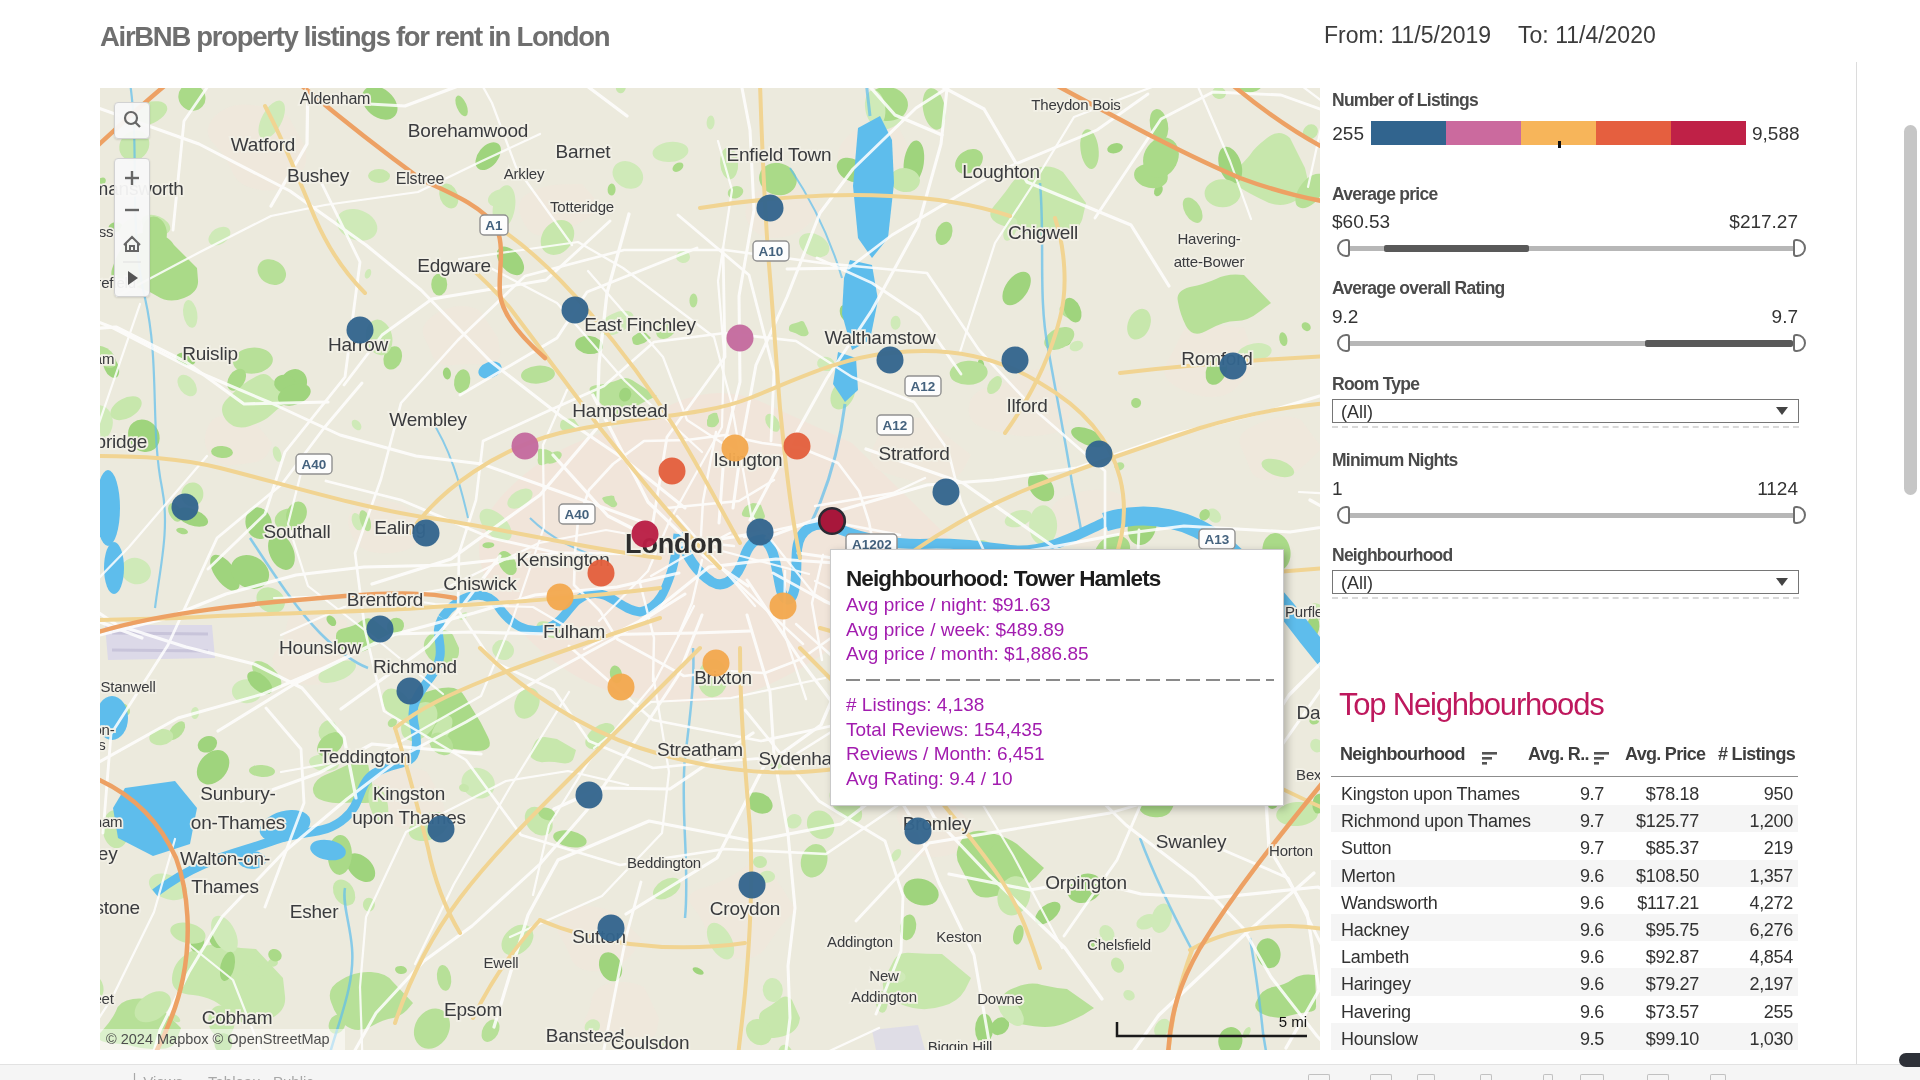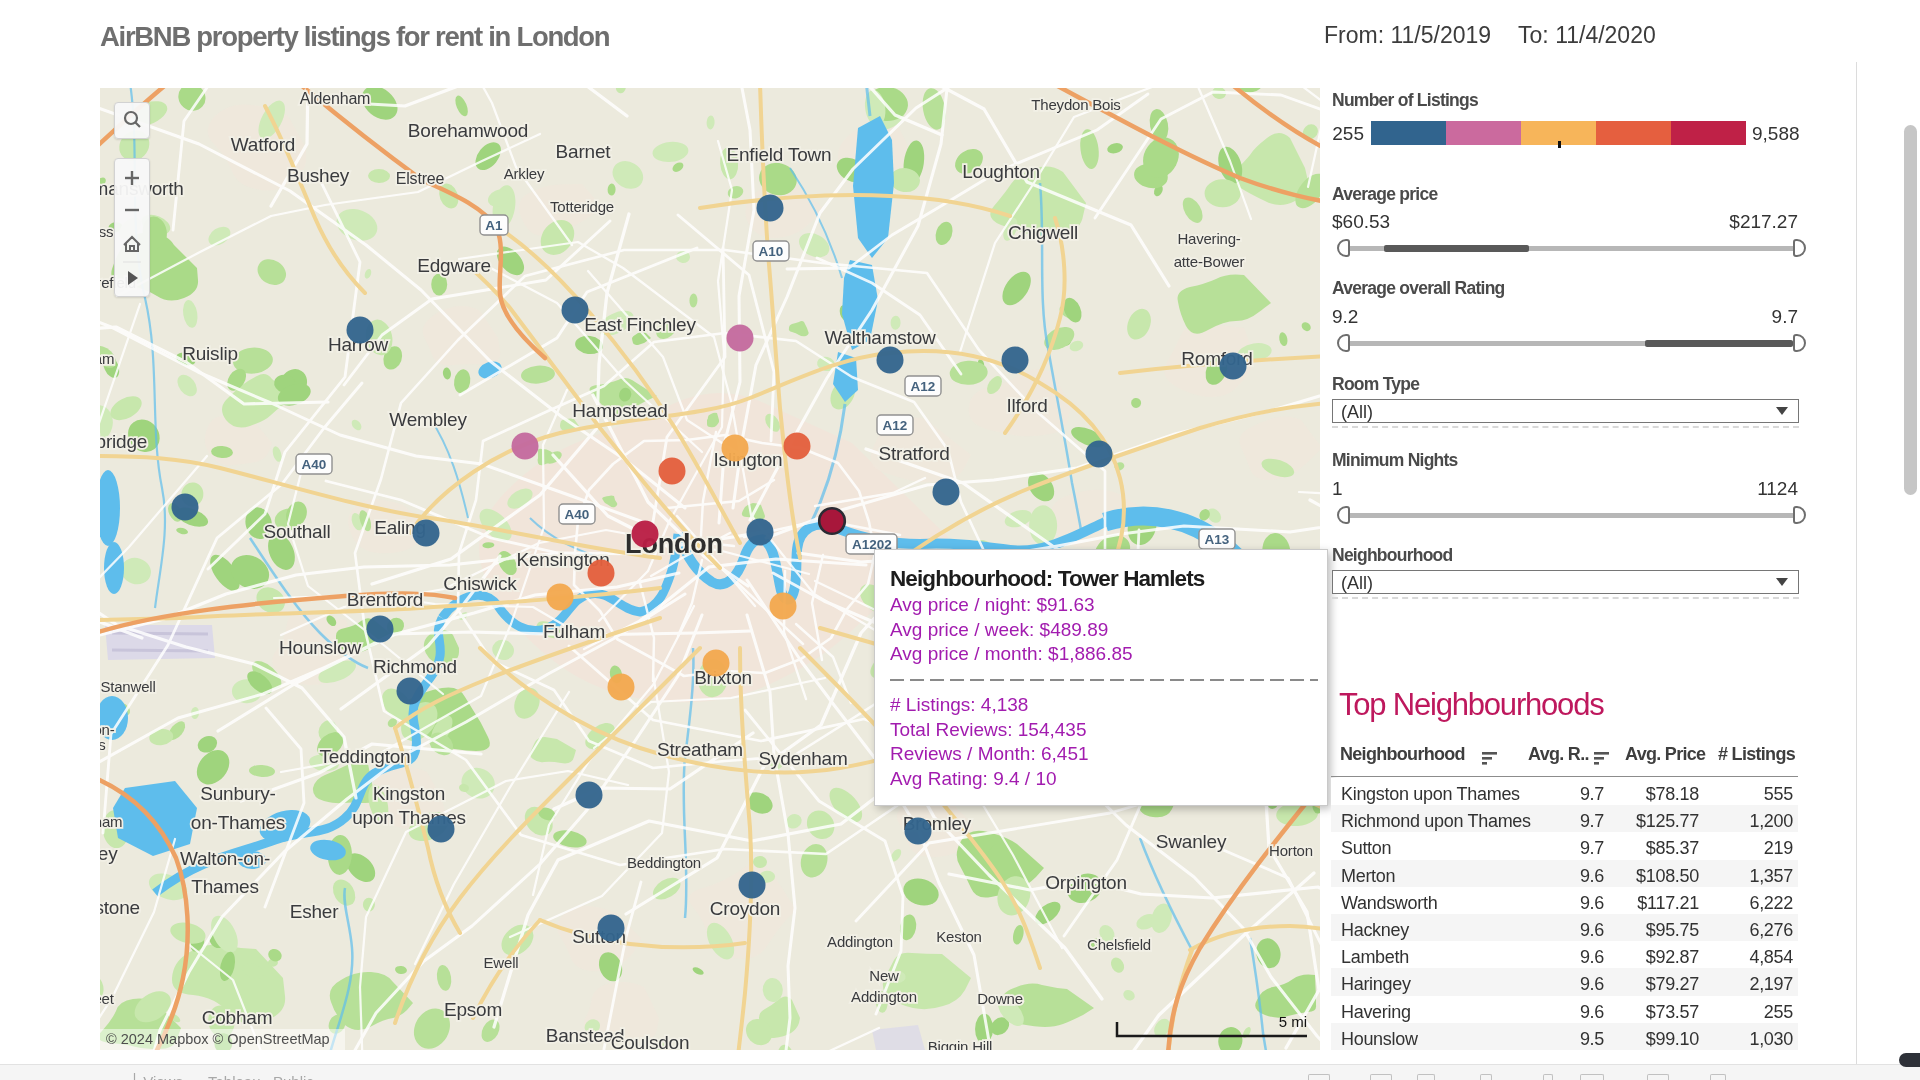--- a/index.html
+++ b/index.html
@@ -4,21 +4,21 @@
 <style>
 * { margin:0; padding:0; box-sizing:content-box; }
 html,body { width:1920px; height:1080px; background:#fff; font-family:"Liberation Sans",sans-serif; overflow:hidden; position:relative; }
 #title { position:absolute; left:100px; top:21px; font-size:27.5px; font-weight:700; color:#6f6f6f; letter-spacing:-1.3px; white-space:nowrap; }
 #dates { position:absolute; left:1324px; top:22px; font-size:23px; color:#3c3c3c; white-space:nowrap; }
 #map { position:absolute; left:100px; top:88px; width:1220px; height:962px; overflow:hidden; }
 .mapbtn { position:absolute; background:rgba(248,248,248,0.95); border:1px solid #d2d2d2; border-radius:4px; box-shadow:0 1px 2px rgba(0,0,0,0.12); }
 #panel { position:absolute; left:0; top:0; }
 .plabel { position:absolute; font-size:17.5px; font-weight:700; color:#4a4a4a; letter-spacing:-0.75px; white-space:nowrap; }
 .pval { position:absolute; font-size:19px; color:#333; }
-#tooltip { position:absolute; left:830px; top:549px; width:454px; height:257px; background:#fff; border:1px solid #c9c9c9; box-shadow:3px 3px 8px rgba(0,0,0,0.25); box-sizing:border-box;margin-left:44px; }
+#tooltip { position:absolute; left:830px; top:549px; width:454px; height:257px; background:#fff; border:1px solid #c9c9c9; box-shadow:3px 3px 8px rgba(0,0,0,0.25); box-sizing:border-box; }
 .tt { position:absolute; left:15px; font-size:19px; color:#a21caf; white-space:nowrap; }
 #tntitle { position:absolute; left:1339px; top:687px; font-size:31px; color:#be185d; letter-spacing:-1.2px; white-space:nowrap; }
 #thead { position:absolute; left:1331px; top:744px; width:467px; height:26px; font-size:18px; font-weight:700; color:#3e3e3e; letter-spacing:-0.7px; }
 #thead span { white-space:nowrap; }
 #tbl { position:absolute; left:1331px; top:778px; width:467px; }
 .trow { position:relative; width:467px; height:27.2px; font-size:18px; color:#323232; letter-spacing:-0.3px; }
 .trow span { position:absolute; top:6px; white-space:nowrap; }
 .c1 { left:10px; }
 .c2 { right:194px; }
 .c3 { right:99px; }
@@ -745,21 +745,21 @@
         </svg></span>
 <span style="position:absolute;left:294px">Avg. Price</span>
 <span style="position:absolute;left:387px"># Listings</span>
 </div>
 <div style="position:absolute;left:1331px;top:776px;width:467px;border-top:1.5px solid #8c8c8c"></div>
 <div id="tbl">
 <div class="trow" style="background:#ffffff">
         <span class="c1">Kingston upon Thames</span>
         <span class="c2">9.7</span>
         <span class="c3">$78.18</span>
-        <span class="c4">555</span>
+        <span class="c4">950</span>
       </div>
 <div class="trow" style="background:#f5f5f5">
         <span class="c1">Richmond upon Thames</span>
         <span class="c2">9.7</span>
         <span class="c3">$125.77</span>
         <span class="c4">1,200</span>
       </div>
 <div class="trow" style="background:#ffffff">
         <span class="c1">Sutton</span>
         <span class="c2">9.7</span>
@@ -769,21 +769,21 @@
 <div class="trow" style="background:#f5f5f5">
         <span class="c1">Merton</span>
         <span class="c2">9.6</span>
         <span class="c3">$108.50</span>
         <span class="c4">1,357</span>
       </div>
 <div class="trow" style="background:#ffffff">
         <span class="c1">Wandsworth</span>
         <span class="c2">9.6</span>
         <span class="c3">$117.21</span>
-        <span class="c4">6,222</span>
+        <span class="c4">4,272</span>
       </div>
 <div class="trow" style="background:#f5f5f5">
         <span class="c1">Hackney</span>
         <span class="c2">9.6</span>
         <span class="c3">$95.75</span>
         <span class="c4">6,276</span>
       </div>
 <div class="trow" style="background:#ffffff">
         <span class="c1">Lambeth</span>
         <span class="c2">9.6</span>

